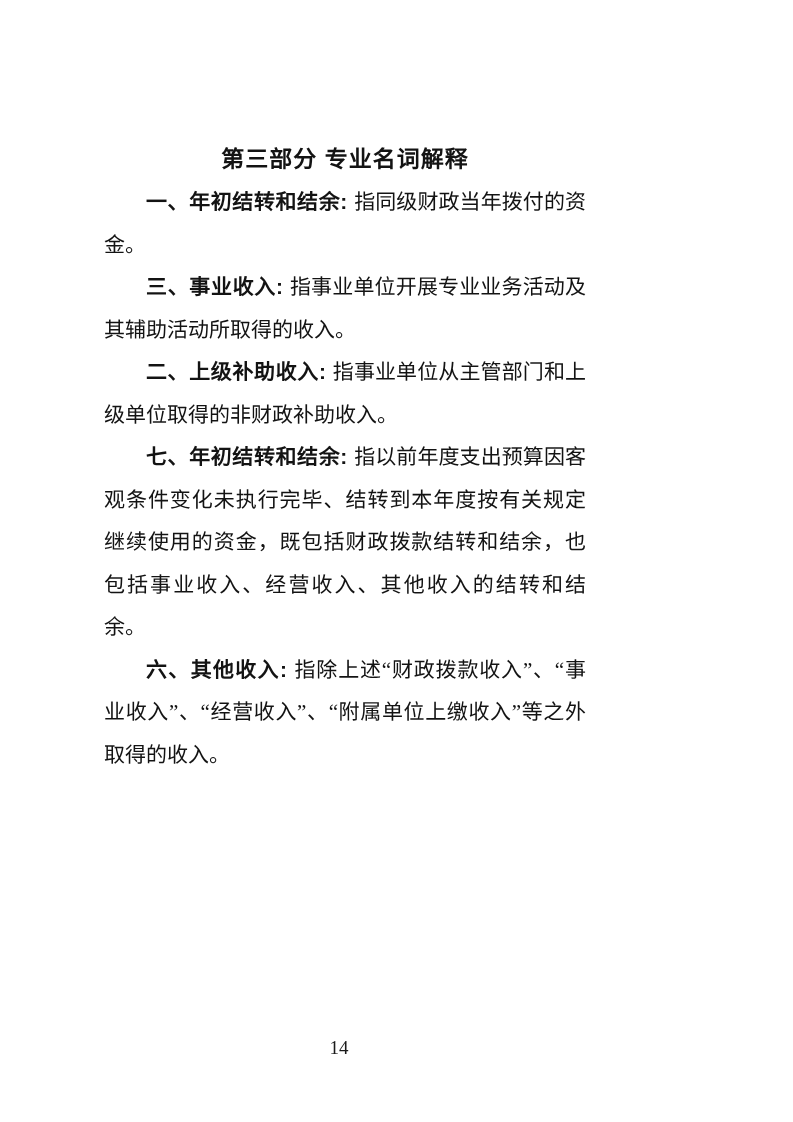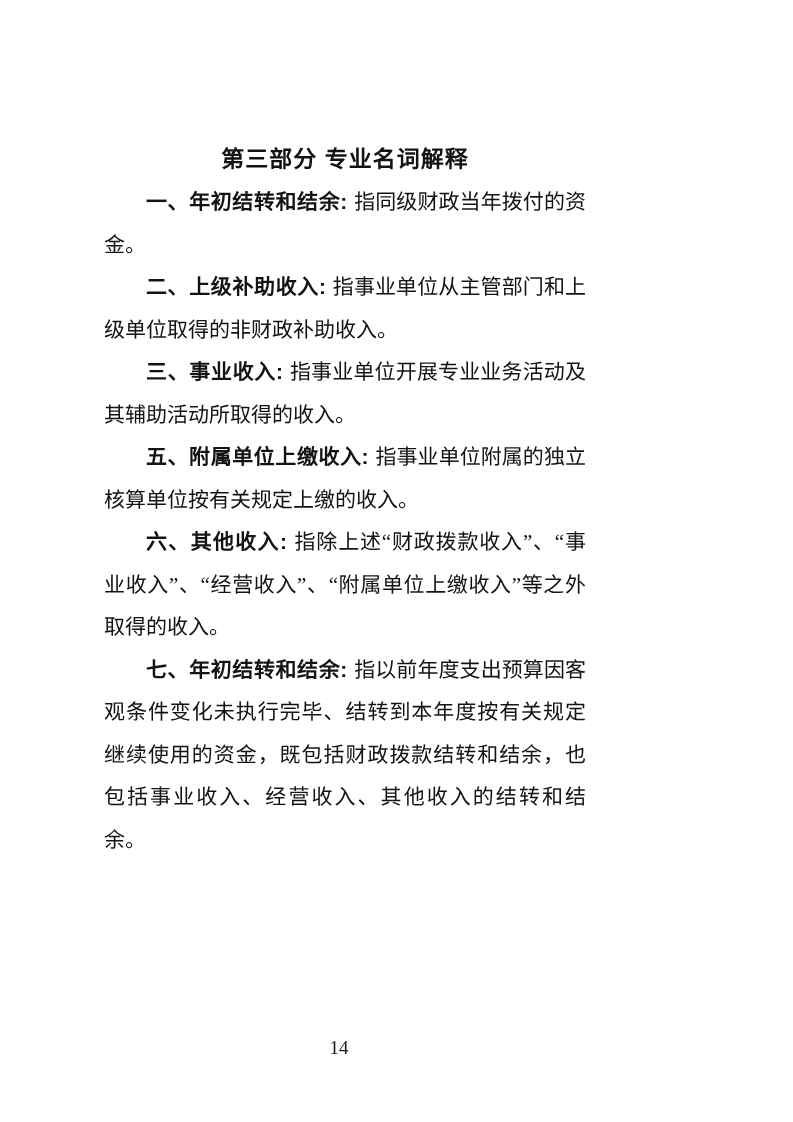--- a/index.html
+++ b/index.html
@@ -66,37 +66,34 @@
 <div class="page">
   <div class="content">
 
     <h1 class="doc-title">第三部分 专业名词解释</h1>
 
     <p class="entry">
       <span class="term">一、年初结转和结余:</span><span class="definition">指同级财政当年拨付的资金。</span>
     </p>
 
     <p class="entry">
+      <span class="term">三、事业收入:</span><span class="definition">指事业单位开展专业业务活动及其辅助活动所取得的收入。</span>
+    </p>
+
+    <p class="entry">
       <span class="term">二、上级补助收入:</span><span class="definition">指事业单位从主管部门和上级单位取得的非财政补助收入。</span>
     </p>
 
-    <p class="entry">
-      <span class="term">三、事业收入:</span><span class="definition">指事业单位开展专业业务活动及其辅助活动所取得的收入。</span>
-    </p>
 
 
     <p class="entry">
-      <span class="term">五、附属单位上缴收入:</span><span class="definition">指事业单位附属的独立核算单位按有关规定上缴的收入。</span>
+      <span class="term">七、年初结转和结余:</span><span class="definition">指以前年度支出预算因客观条件变化未执行完毕、结转到本年度按有关规定继续使用的资金，既包括财政拨款结转和结余，也包括事业收入、经营收入、其他收入的结转和结余。</span>
     </p>
 
     <p class="entry">
       <span class="term">六、其他收入:</span><span class="definition">指除上述“财政拨款收入”、“事业收入”、“经营收入”、“附属单位上缴收入”等之外取得的收入。</span>
-    </p>
-
-    <p class="entry">
-      <span class="term">七、年初结转和结余:</span><span class="definition">指以前年度支出预算因客观条件变化未执行完毕、结转到本年度按有关规定继续使用的资金，既包括财政拨款结转和结余，也包括事业收入、经营收入、其他收入的结转和结余。</span>
     </p>
 
 
   </div>
 
   <div class="page-footer">14</div>
 </div>
 
 </body></html>

